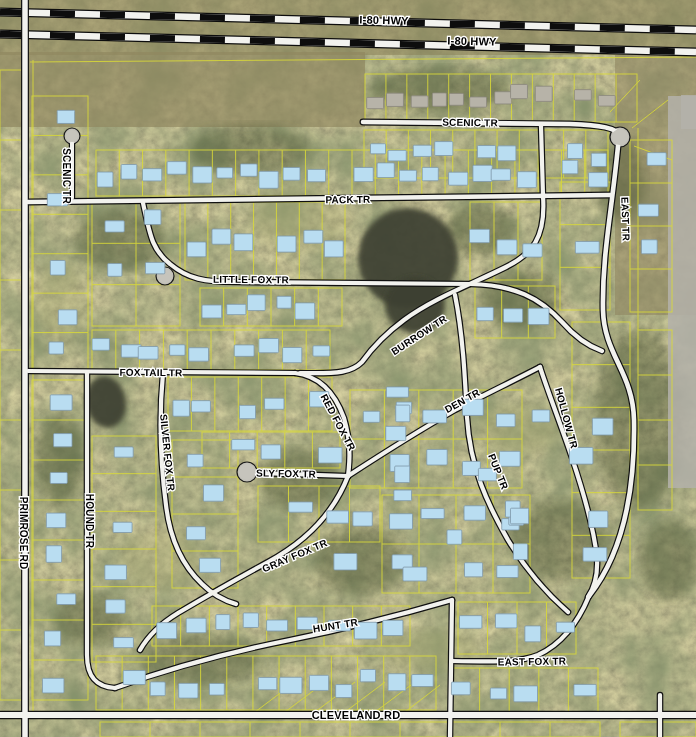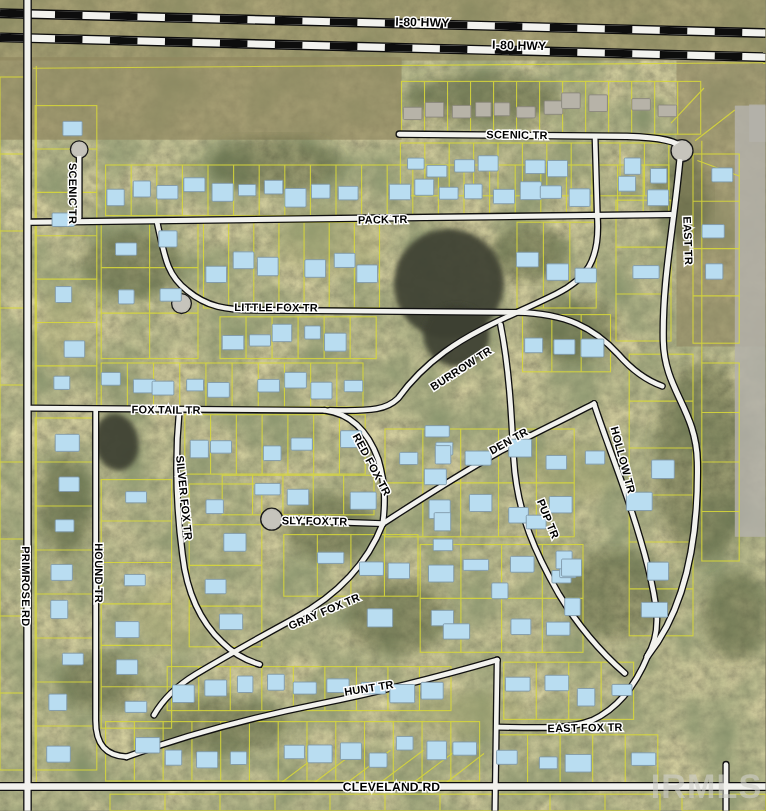--- a/index.html
+++ b/index.html
@@ -519,14 +519,13 @@
       <text x="495" y="473" font-size="10" text-anchor="middle" class="street-label" transform="rotate(68 495 473)">PUP TR</text>
       <text x="164" y="453" font-size="10" text-anchor="middle" class="street-label" transform="rotate(84 164 453)">SILVER FOX TR</text>
       <text x="86" y="521" font-size="10" text-anchor="middle" class="street-label" transform="rotate(90 86 521)">HOUND TR</text>
       <text x="286" y="477" font-size="10" text-anchor="middle" class="street-label" transform="rotate(1 286 477)">SLY FOX TR</text>
       <text x="296" y="559" font-size="10" text-anchor="middle" class="street-label" transform="rotate(-23 296 559)">GRAY FOX TR</text>
       <text x="336" y="629" font-size="10" text-anchor="middle" class="street-label" transform="rotate(-9 336 629)">HUNT TR</text>
       <text x="532" y="665" font-size="10" text-anchor="middle" class="street-label" transform="rotate(-1 532 665)">EAST FOX TR</text>
       <text x="20" y="533" font-size="10" text-anchor="middle" class="street-label" transform="rotate(90 20 533)">PRIMROSE RD</text>
       <text x="356" y="719" font-size="11" text-anchor="middle" class="street-label" transform="rotate(0 356 719)">CLEVELAND RD</text>
     </svg>
-  <div id="watermark">IRMLS</div>
 </div>
 
 </body></html>

